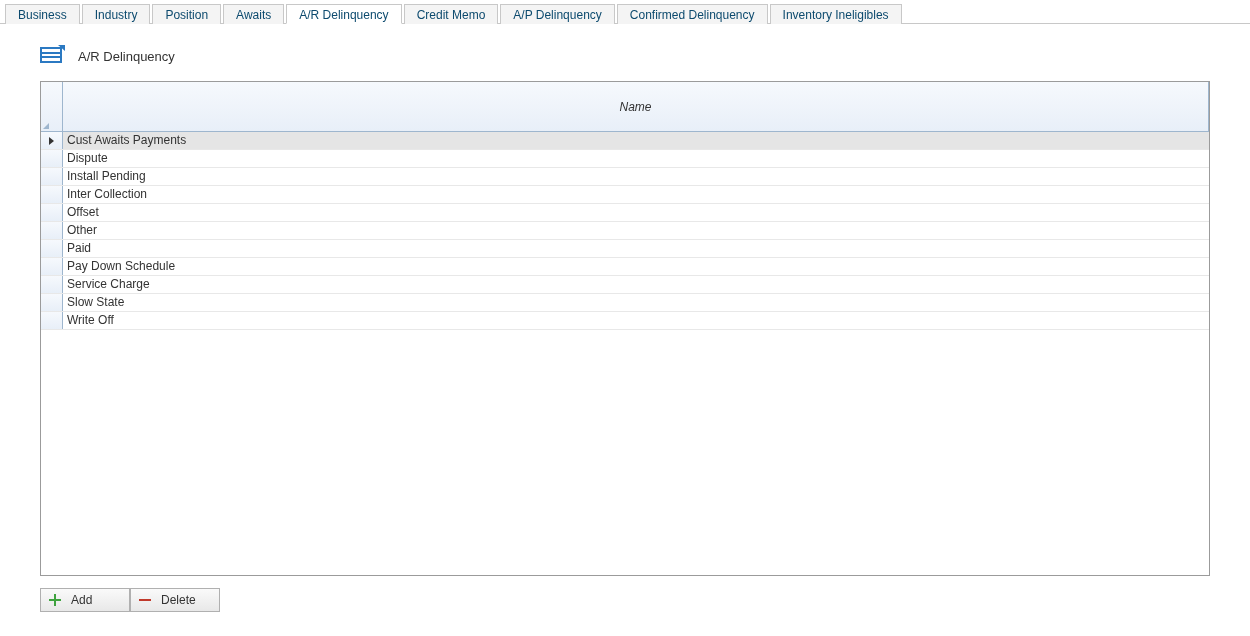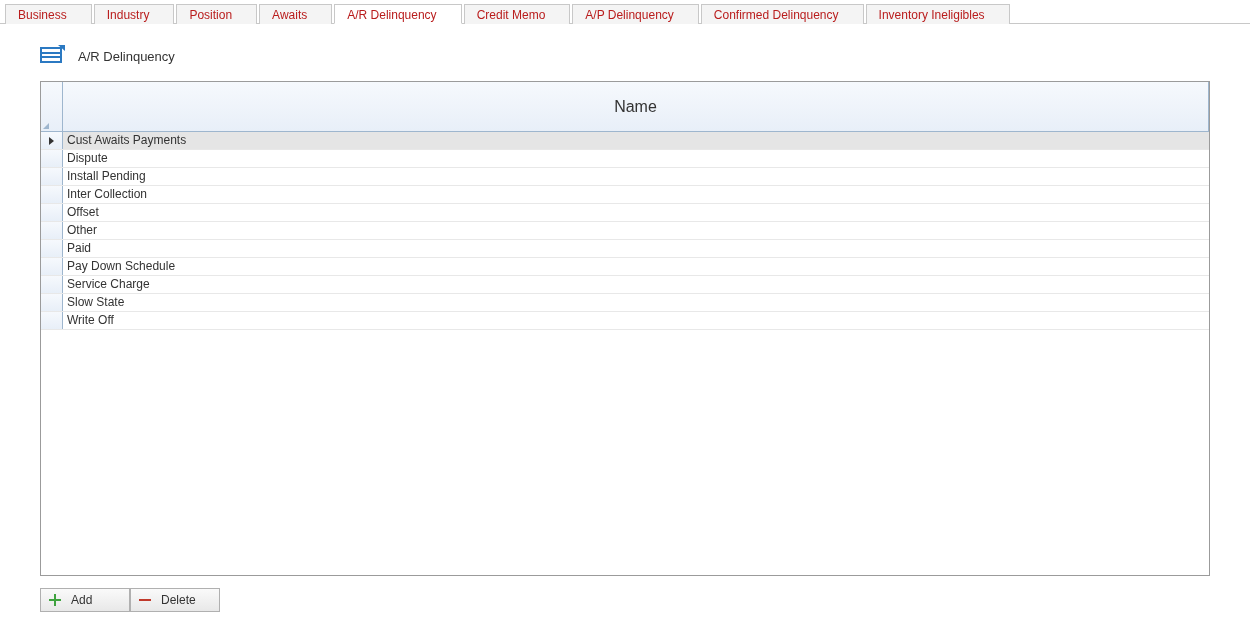--- a/index.html
+++ b/index.html
@@ -16,28 +16,28 @@
       height: 636px;
       overflow: hidden;
     }
     .tab-bar {
       display: flex;
       padding: 3px 5px 0 5px;
       border-bottom: 1px solid #c8c8c8;
       height: 24px;
     }
     .tab {
-      padding: 3px 24px 3px 12px;
+      padding: 3px 12px 3px 12px;
       border: 1px solid #c8c8c8;
       border-bottom: none;
       background: #f4f4f4;
       margin-right: 2px;
       cursor: pointer;
       font-size: 12px;
-      color: #b91c1c;
+      color: #0c4a6e;
       position: relative;
       top: 1px;
     }
     .tab.active {
       background: #fff;
       border-bottom: 1px solid #fff;
     }
     .content {
       padding: 20px 40px 0 40px;
     }
@@ -80,23 +80,24 @@
       width: 0;
       height: 0;
       border-left: 6px solid transparent;
       border-bottom: 6px solid #9eb6ce;
     }
     .grid-header-name {
       flex: 1;
       display: flex;
       align-items: center;
       justify-content: center;
-      font-size: 16px;
+      font-size: 12px;
       color: #333;
       border-right: 1px solid #9eb6ce;
+      font-style: italic;
     }
     .grid-body {
       overflow-y: auto;
       height: calc(495px - 50px);
     }
     .grid-row {
       display: flex;
       height: 18px;
       border-bottom: 1px solid #e8e8e8;
     }

